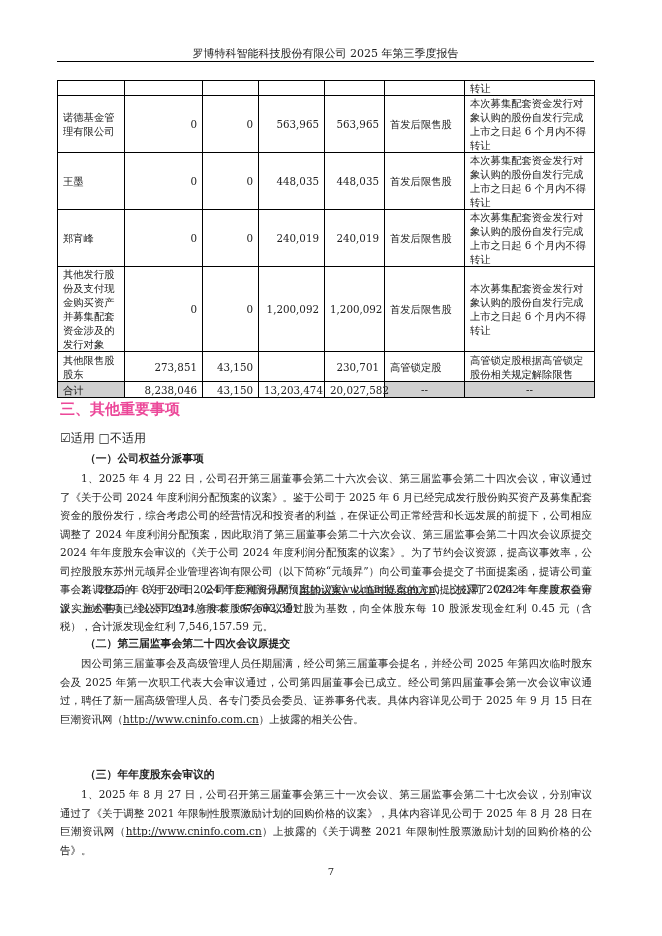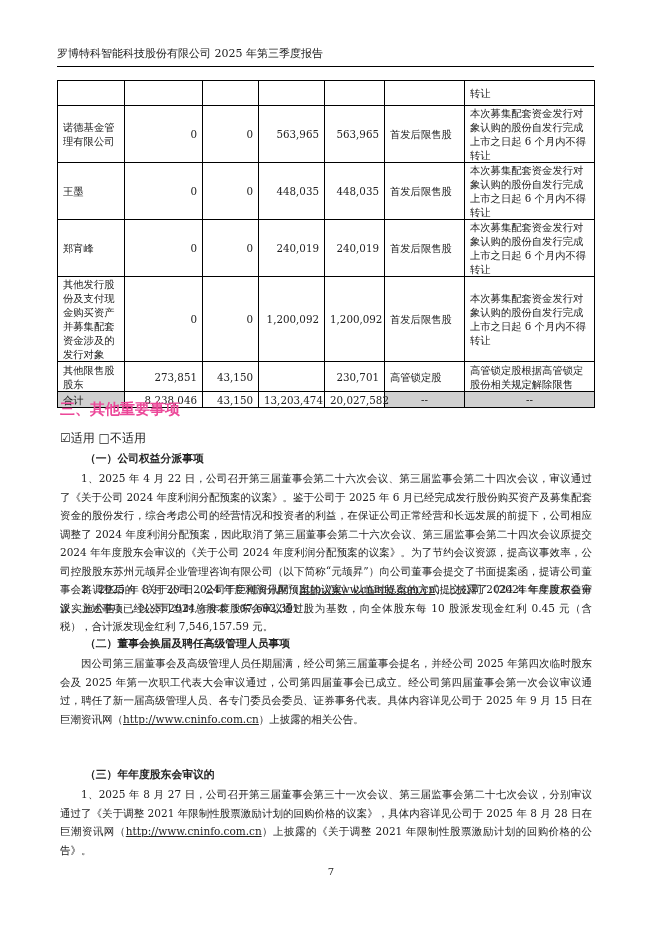--- a/index.html
+++ b/index.html
@@ -3,21 +3,21 @@
   <meta charset="utf-8">
   <style>
     html, body { margin: 0; padding: 0; background: #ffffff; }
     body {
       width: 662px; height: 936px; position: relative; overflow: hidden;
       font-family: "DejaVu Serif", "Liberation Serif", serif;
       color: #222;
     }
     .header {
       position: absolute; left: 57px; top: 46px; width: 537px;
-      text-align: left; font-size: 11px; padding-bottom: 5px;
+      text-align: center; font-size: 11px; 
       border-bottom: 1px solid #000;
     }
     table.holdings {
       position: absolute; left: 57px; top: 80px;
       border-collapse: collapse; font-size: 10.3px; line-height: 14px;
       table-layout: fixed; width: 537px;
     }
     table.holdings td {
       border: 1px solid #000; padding: 0 5px; vertical-align: middle;
     }
@@ -56,21 +56,21 @@
   <colgroup>
     <col style="width:67px">
       <col style="width:78px">
       <col style="width:56px">
       <col style="width:66px">
       <col style="width:60px">
       <col style="width:80px">
       <col style="width:130px">
   </colgroup>
   <tbody>
-      <tr style="height:25px">
+      <tr style="height:15px">
     <td class="txt"></td>
     <td class="num"></td>
     <td class="num"></td>
     <td class="num"></td>
     <td class="num"></td>
     <td class="txt"></td>
     <td class="txt">转让</td>
   </tr>
   <tr style="height:57px">
     <td class="txt">诺德基金管理有限公司</td>
@@ -129,19 +129,19 @@
 </tbody>
   </table>
 
 <div class="section-title">三、其他重要事项</div>
 <div class="applicable">☑适用 □不适用</div>
 
 <div class="sub-heading" style="top:452px">（一）公司权益分派事项</div>
 <div class="para" style="top:469px">1、2025 年 4 月 22 日，公司召开第三届董事会第二十六次会议、第三届监事会第二十四次会议，审议通过了《关于公司 2024 年度利润分配预案的议案》。鉴于公司于 2025 年 6 月已经完成发行股份购买资产及募集配套资金的股份发行，综合考虑公司的经营情况和投资者的利益，在保证公司正常经营和长远发展的前提下，公司相应调整了 2024 年度利润分配预案，因此取消了第三届董事会第二十六次会议、第三届监事会第二十四次会议原提交 2024 年年度股东会审议的《关于公司 2024 年度利润分配预案的议案》。为了节约会议资源，提高议事效率，公司控股股东苏州元颉昇企业管理咨询有限公司（以下简称“元颉昇”）向公司董事会提交了书面提案函，提请公司董事会将调整后的《关于公司 2024 年度利润分配预案的议案》以临时提案的方式提交公司 2024 年年度股东会审议。上述事项已经公司 2024 年年度股东会审议通过。</div>
 <div class="para" style="top:580px"><span>2、2025 年 8 月 20 日，公司于巨潮资讯网（</span><a>http://www.cninfo.com.cn</a><span>）上披露了《2024 年年度权益分派实施公告》，以公司当时总股本 167,692,391 股为基数，向全体股东每 10 股派发现金红利 0.45 元（含税），合计派发现金红利 7,546,157.59 元。</span></div>
 
-<div class="sub-heading" style="top:637px">（二）董事会换届及聘任高级管理人员事项</div>
+<div class="sub-heading" style="top:637px">（二）第三届监事会第二十四次会议原提交</div>
 <div class="para" style="top:654px"><span>因公司第三届董事会及高级管理人员任期届满，经公司第三届董事会提名，并经公司 2025 年第四次临时股东会及 2025 年第一次职工代表大会审议通过，公司第四届董事会已成立。经公司第四届董事会第一次会议审议通过，聘任了新一届高级管理人员、各专门委员会委员、证券事务代表。具体内容详见公司于 2025 年 9 月 15 日在巨潮资讯网（</span><a>http://www.cninfo.com.cn</a><span>）上披露的相关公告。</span></div>
 
 <div class="sub-heading" style="top:768px">（三）年年度股东会审议的</div>
 <div class="para" style="top:785px"><span>1、2025 年 8 月 27 日，公司召开第三届董事会第三十一次会议、第三届监事会第二十七次会议，分别审议通过了《关于调整 2021 年限制性股票激励计划的回购价格的议案》，具体内容详见公司于 2025 年 8 月 28 日在巨潮资讯网（</span><a>http://www.cninfo.com.cn</a><span>）上披露的《关于调整 2021 年限制性股票激励计划的回购价格的公告》。</span></div>
 
 <div class="page-num">7</div>
 
 </body></html>

